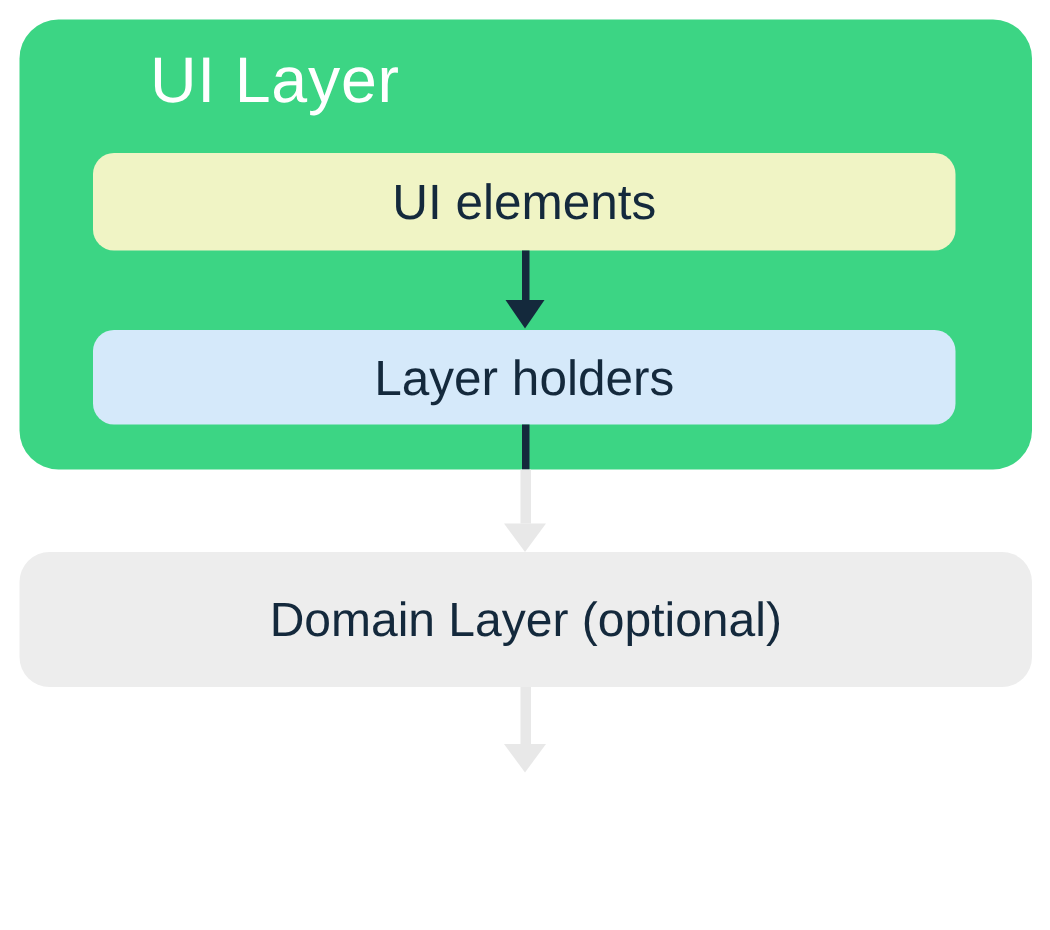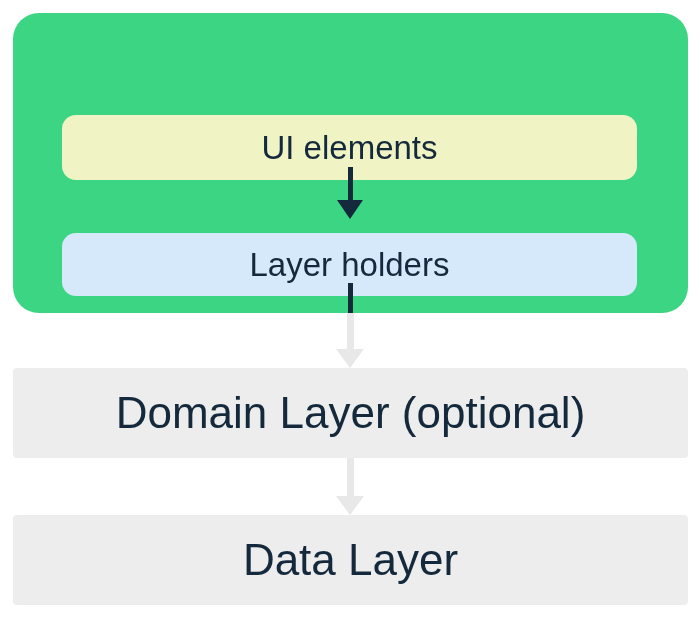--- a/index.html
+++ b/index.html
@@ -39,43 +39,42 @@
     position: absolute;
     left: 49px;   
     width: 575px;
     height: 65px;
     border-radius: 14px;
     display: flex;
     align-items: center;
     justify-content: center;
     font-size: 33px;
     color: #14293C;
-    margin-top: 13px;
   }
   .node-ui-elements {
     top: 89px;    
     background: #F0F4C5;
   }
   .node-state-holders {
     top: 207px;   
     height: 63px;
     background: #D5E9FA;
   }
   
   .gray-node {
     position: absolute;
     left: 13px;
     width: 675px;
     height: 90px;
     background: #EDEDED;
-    border-radius: 4px;
+    border-radius: 20px;
     display: flex;
     align-items: center;
     justify-content: center;
-    font-size: 44px;
+    font-size: 32px;
     color: #14293C;
   }
   .node-domain { top: 368px; }
   .node-data   { top: 515px; }
   
   .stem {
     position: absolute;
     left: 348px;
     width: 5px;
     background: #14293C;
@@ -110,20 +109,21 @@
   }
   .head-light-1 { top: 349px; }
   .head-light-2 { top: 496px; }
 </style>
 </head>
 <body>
 
 <div class="canvas">
 
   <div class="ui-layer-box">
+    <div class="ui-layer-title">UI Layer</div>
 
     <div class="inner-node node-ui-elements">
       <span>UI elements</span>
     </div>
 
     <div class="inner-node node-state-holders">
       <span>Layer holders</span>
     </div>
   </div>
 
@@ -134,17 +134,14 @@
   <div class="stem-light stem-light-1"></div>
   <div class="head head-light head-light-1"></div>
 
   <div class="gray-node node-domain">
     <span>Domain Layer (optional)</span>
   </div>
 
   <div class="stem-light stem-light-2"></div>
   <div class="head head-light head-light-2"></div>
 
-  <div class="gray-node node-data">
-    <span>Data Layer</span>
-  </div>
 
 </div>
 
 </body></html>

